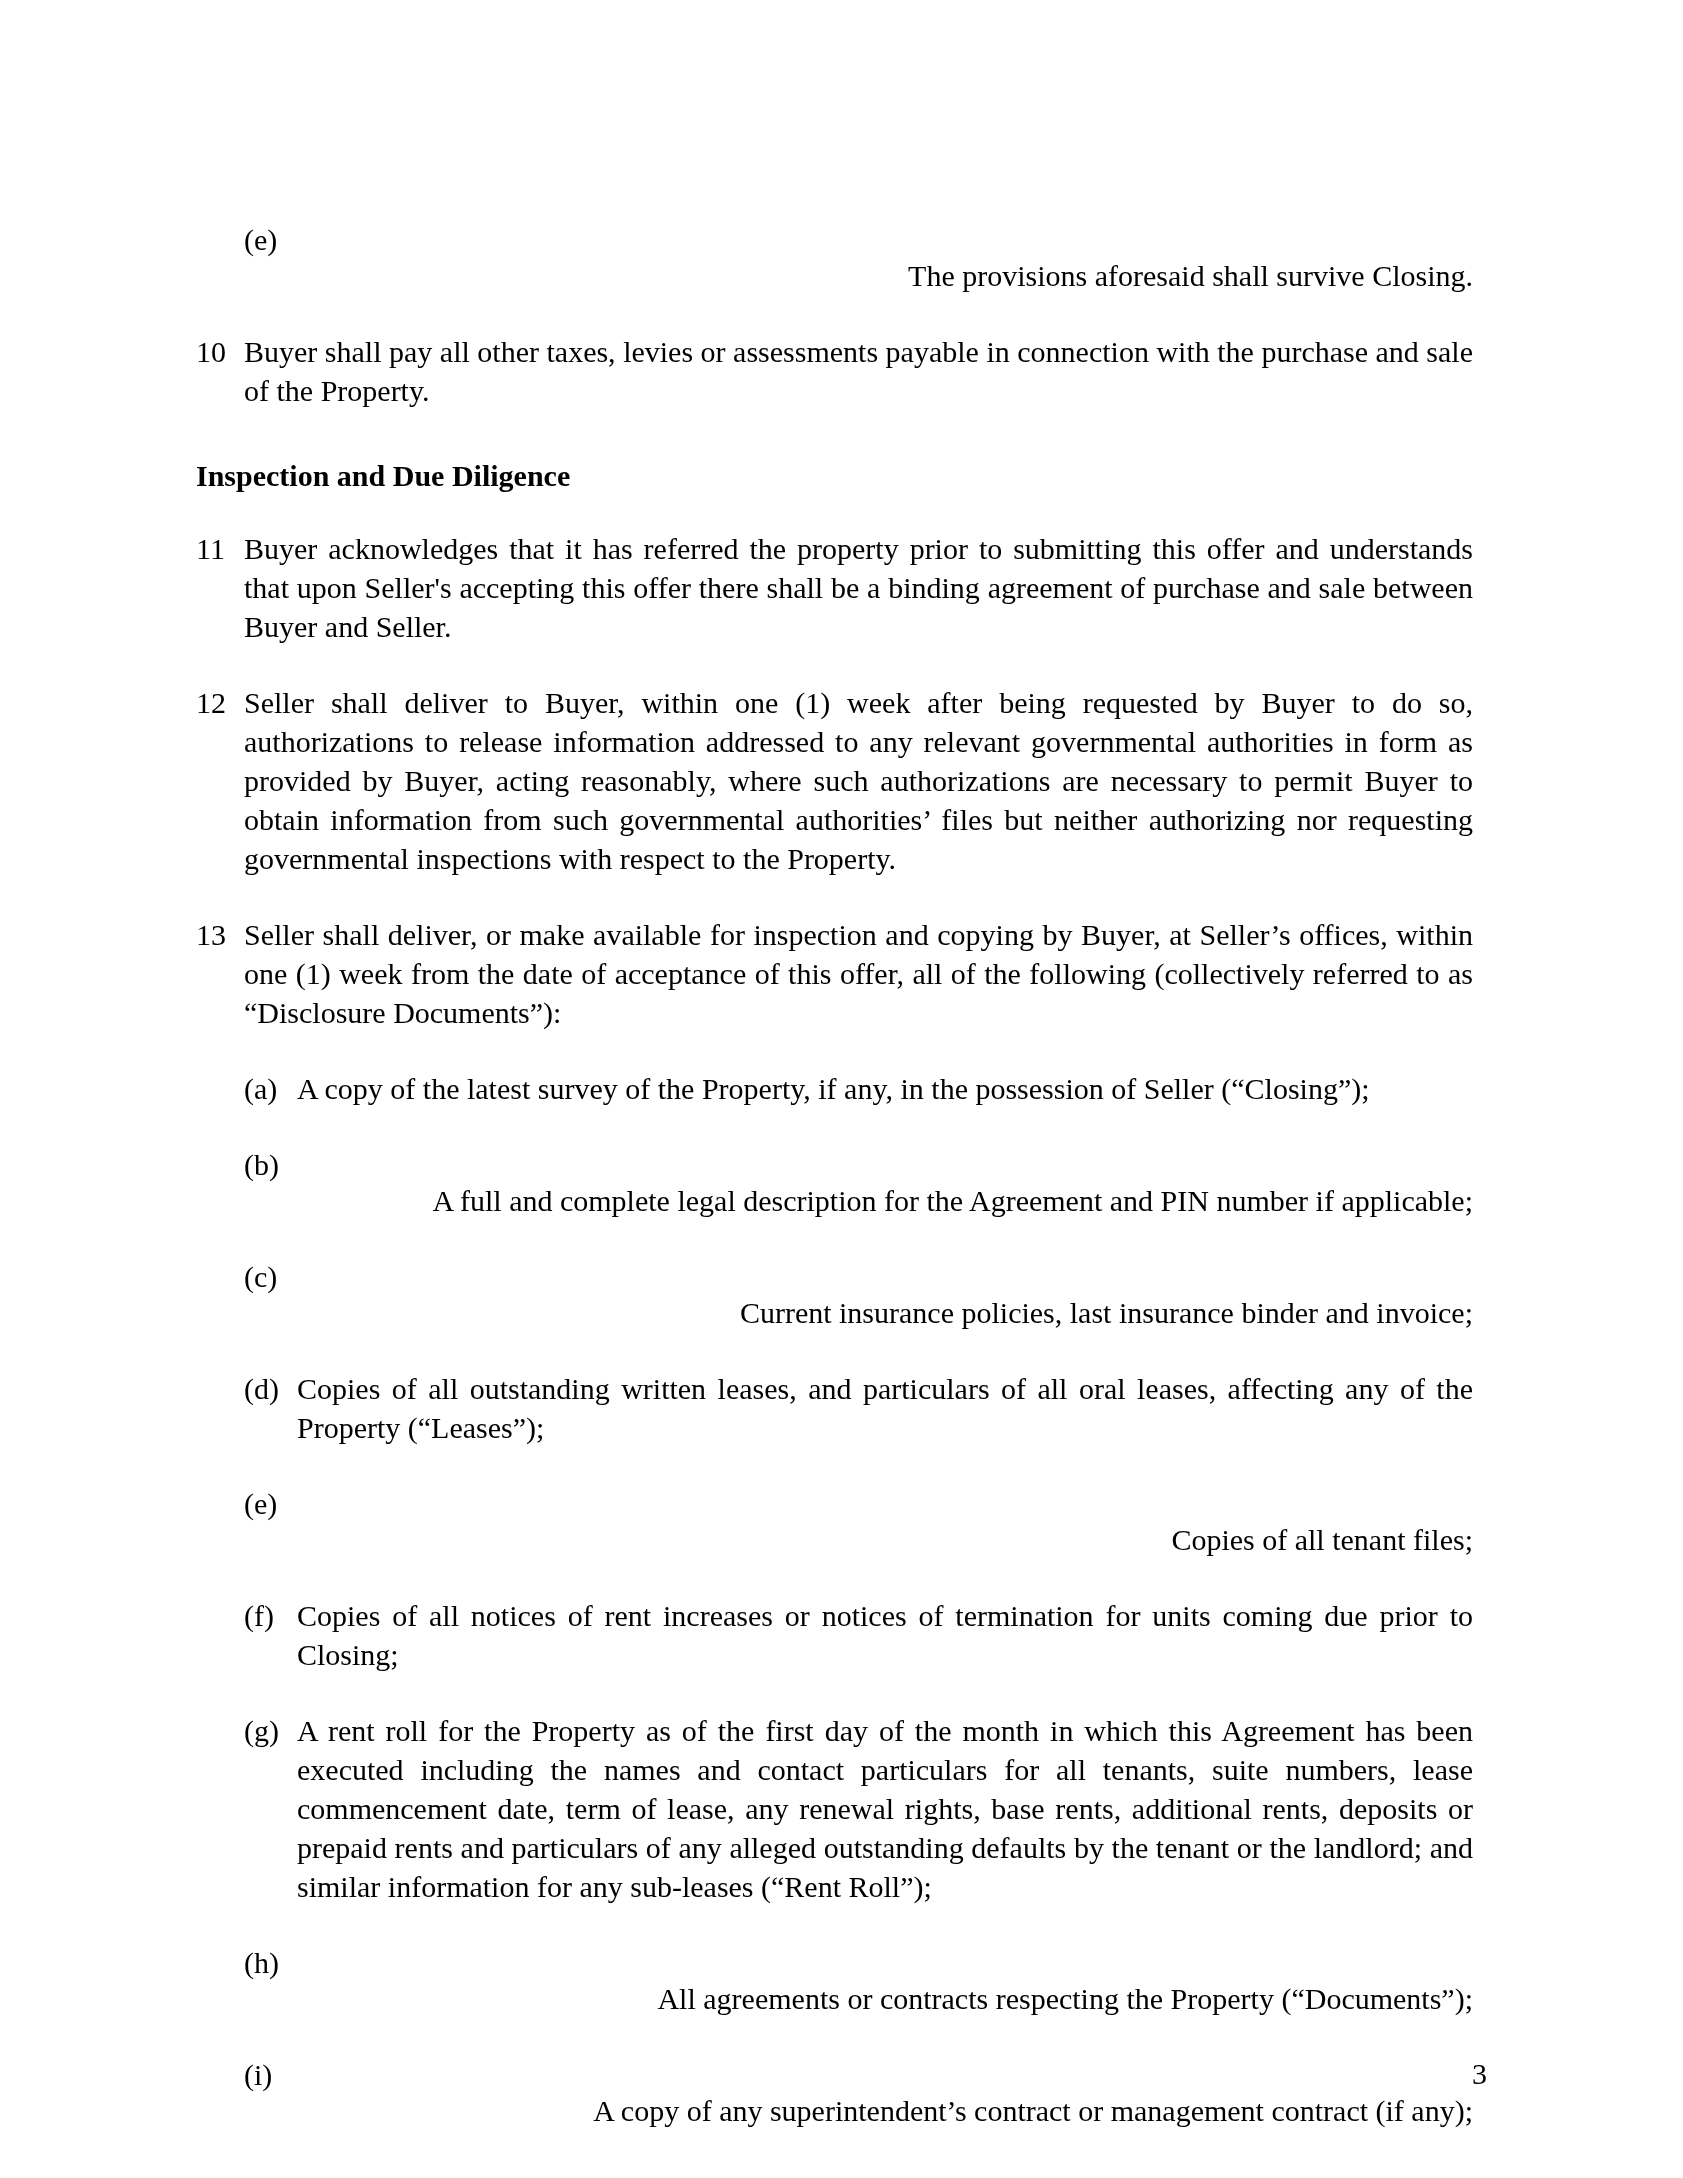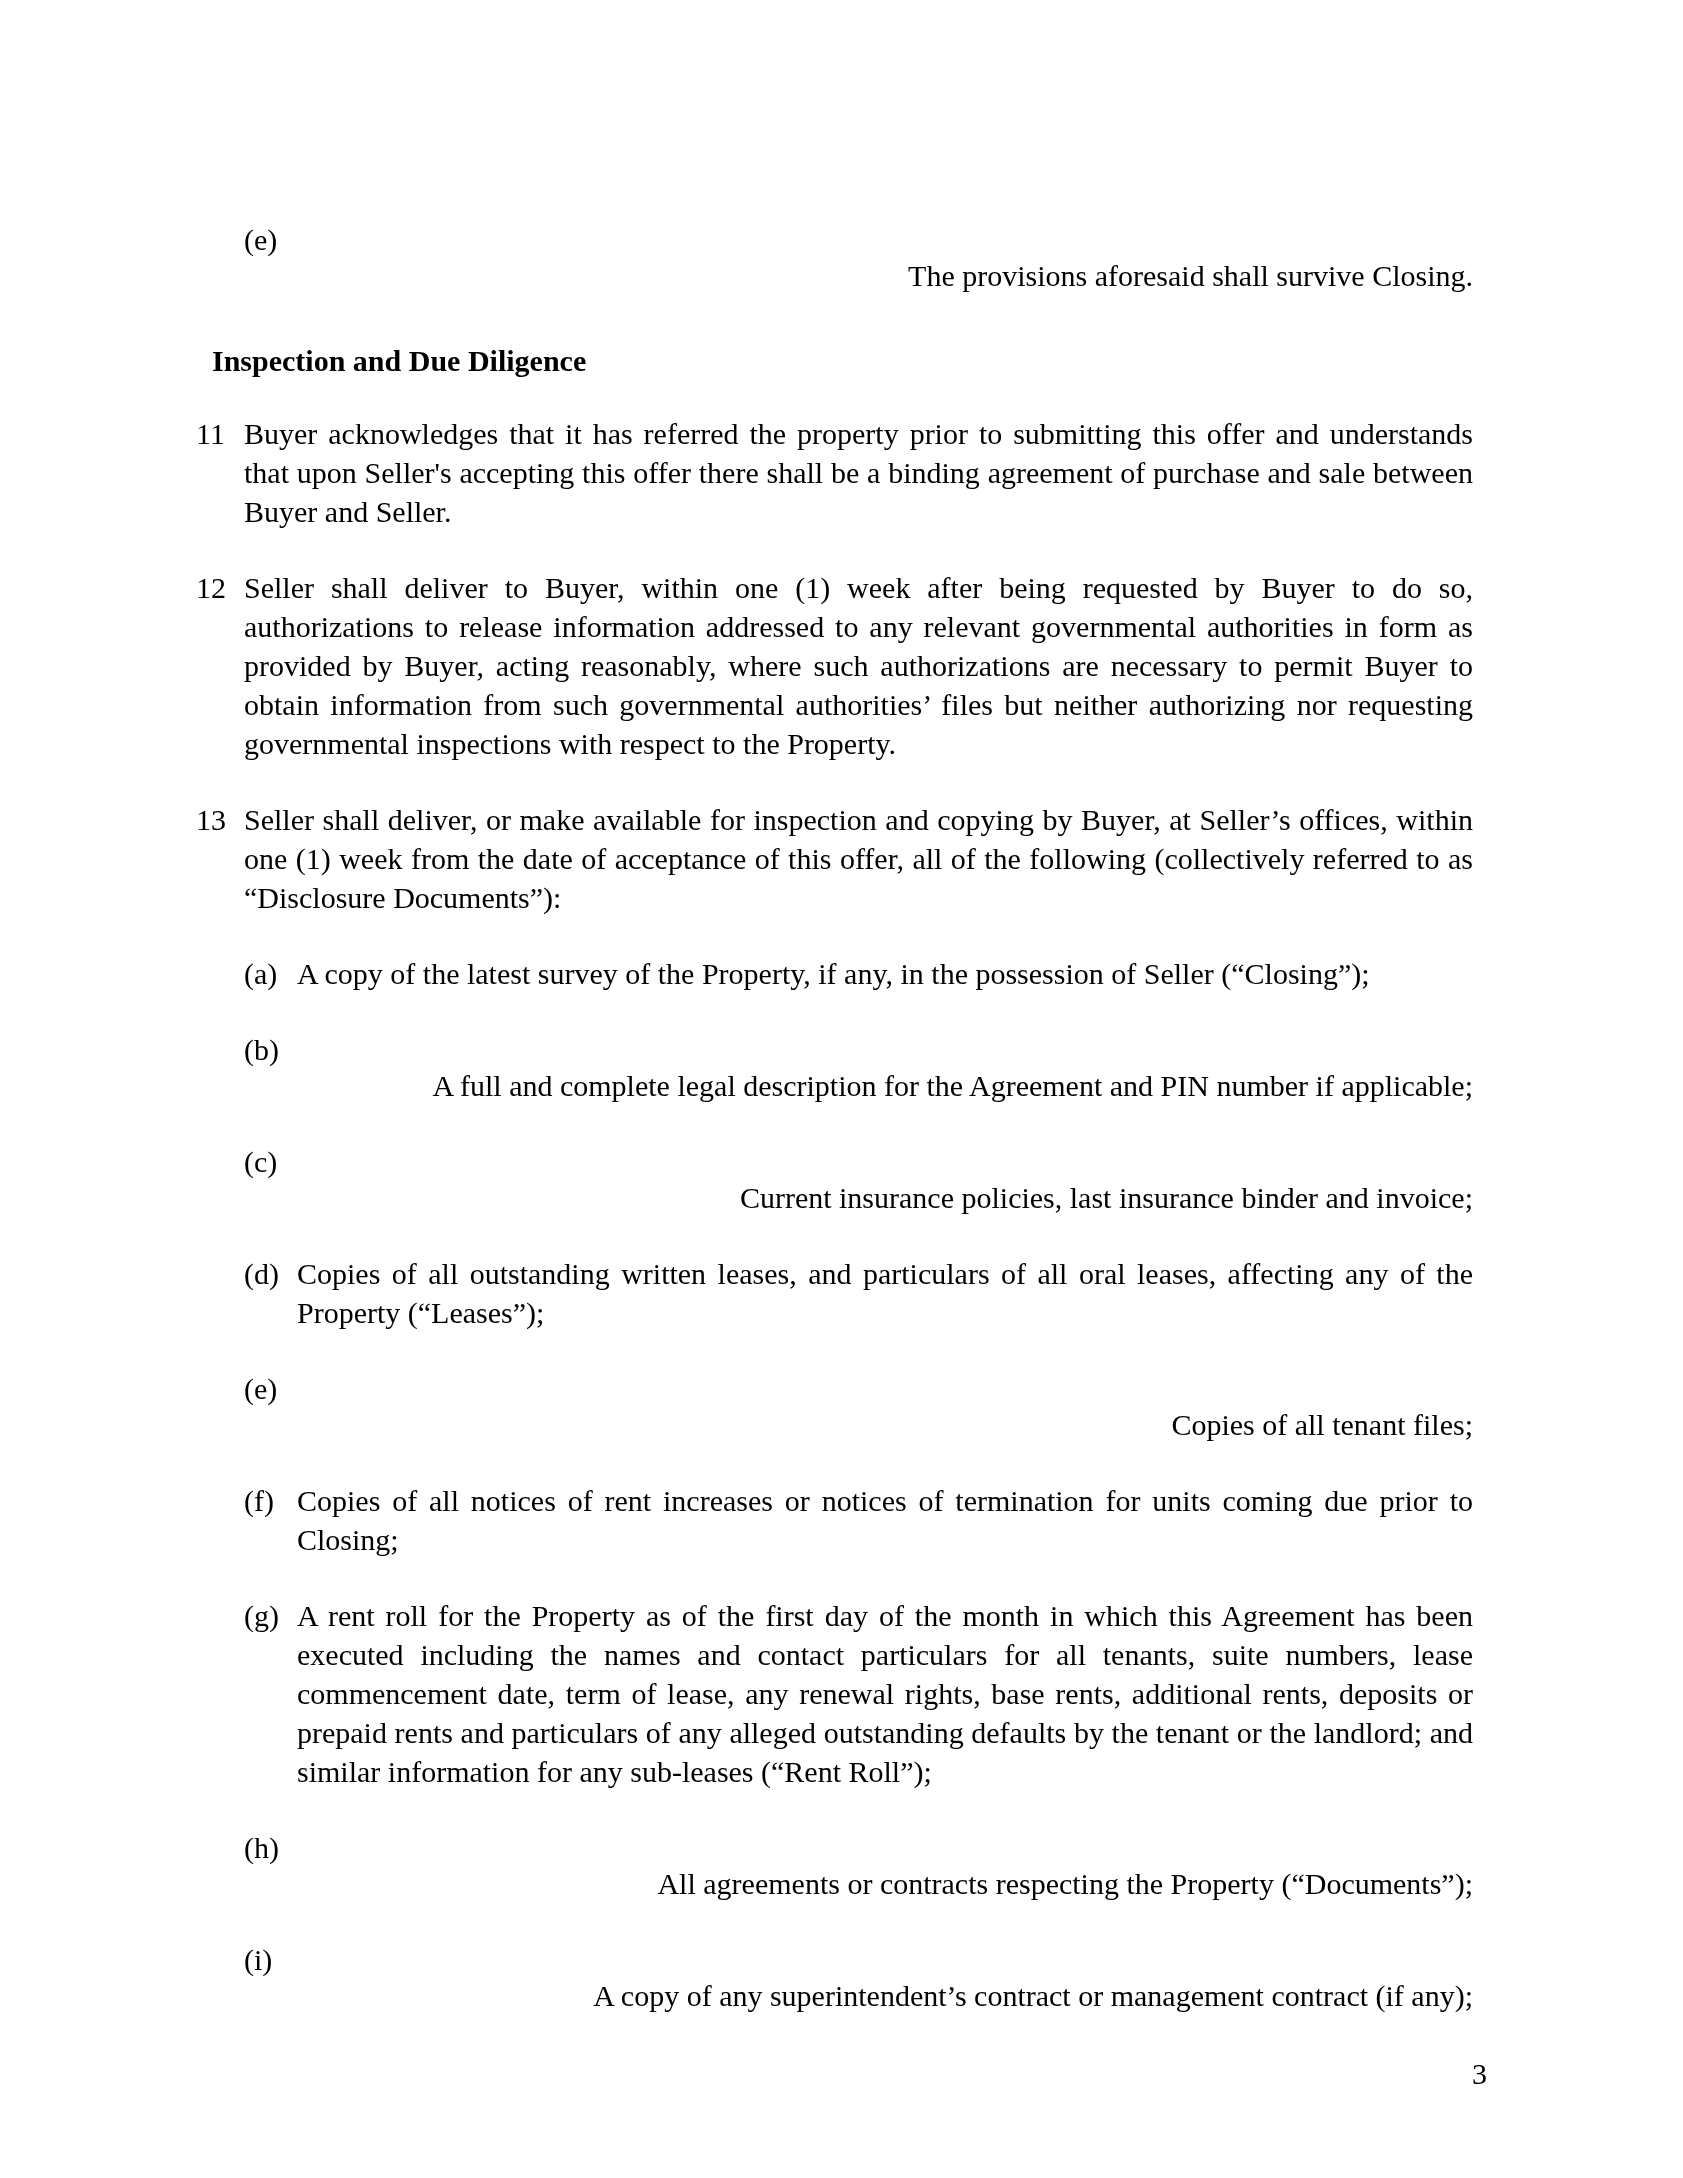--- a/index.html
+++ b/index.html
@@ -60,21 +60,21 @@
   
   .lvl2 { margin-left: 48px; }
   .lvl2 > .marker { width: 53px; }
 
   .no-justify > .body { text-align: right; margin-top: 36px; }
 
   .heading {
     font-size: 30px;
     line-height: 39px;
     font-weight: bold;
-    margin: 0 0 34px 16px;
+    margin: 0 0 34px 0;
   }
 
   
   .gap-before-heading { margin-top: 46px; }
 
   b, strong { font-weight: normal; }
 
   .page-number {
     position: absolute;
     right: 196px;
@@ -85,20 +85,24 @@
   }
 </style>
 </head>
 <body>
 
 <div class="page">
   <div class="content" id="doc-body">
       <div class="item lvl-alpha-top no-justify">
         <span class="marker">(e)</span>
         <span class="body">The provisions aforesaid shall survive Closing.</span>
+      </div>
+      <div class="item lvl1">
+        <span class="marker">10</span>
+        <span class="body">Buyer shall pay all other taxes, levies or assessments payable in connection with the purchase and sale of the Property.</span>
       </div>
       <div class="heading gap-before-heading">Inspection and Due Diligence</div>
       <div class="item lvl1">
         <span class="marker">11</span>
         <span class="body">Buyer acknowledges that it has referred the property prior to submitting this offer and understands that upon Seller's accepting this offer there shall be a binding agreement of purchase and sale between Buyer and Seller.</span>
       </div>
       <div class="item lvl1">
         <span class="marker">12</span>
         <span class="body">Seller shall deliver to Buyer, within one (1) week after being requested by Buyer to do so, authorizations to release information addressed to any relevant governmental authorities in form as provided by Buyer, acting reasonably, where such authorizations are necessary to permit Buyer to obtain information from such governmental authorities’ files but neither authorizing nor requesting governmental inspections with respect to the Property.</span>
       </div>

